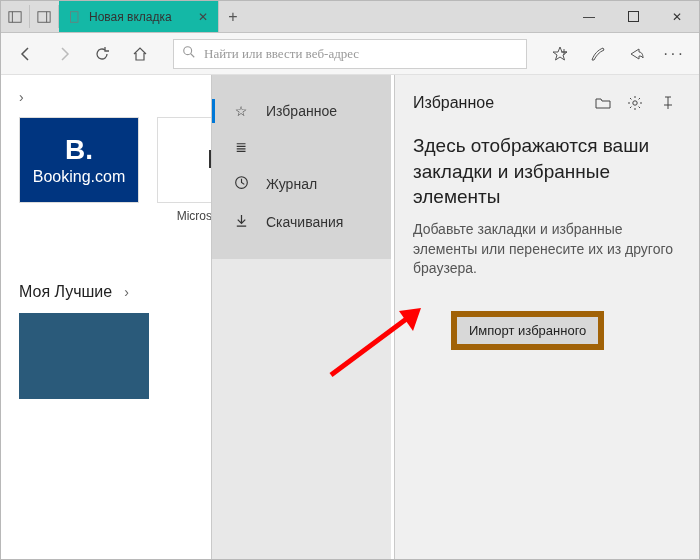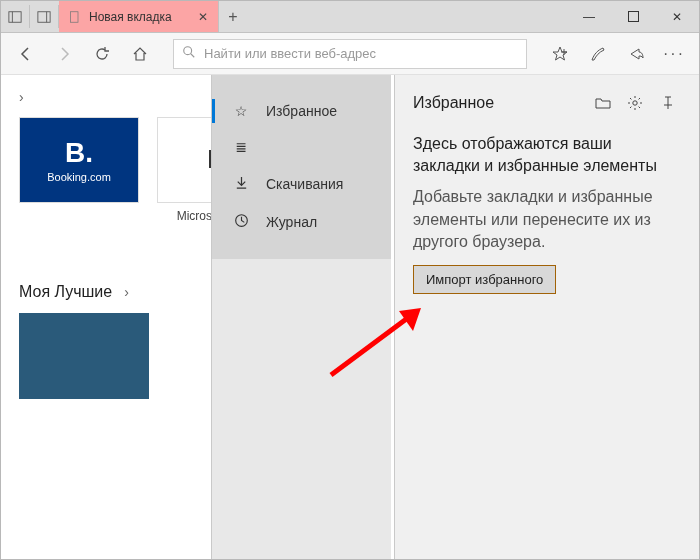--- a/index.html
+++ b/index.html
@@ -2,67 +2,67 @@
 <html><head>
 <meta charset="utf-8">
 <style>
   * { box-sizing: border-box; margin: 0; padding: 0; font-family: "Segoe UI", Arial, sans-serif; }
   body { width: 700px; height: 560px; background: #fff; overflow: hidden; border: 1px solid #b8b8b8; position: relative; }
 
   
   .titlebar { height: 32px; background: #dcdcdc; display: flex; align-items: stretch; border-bottom: 1px solid #c2c2c2; }
   .tb-btn { width: 28px; display: flex; align-items: center; justify-content: center; color: #555; }
   .tb-sep { width: 1px; background: #c2c2c2; margin: 4px 0; }
-  .tab { display: flex; align-items: center; background: #fca5a5; padding: 0 10px; gap: 8px; border-right: 1px solid #c2c2c2; min-width: 160px; }
+  .tab { display: flex; align-items: center; background: #14b8a6; padding: 0 10px; gap: 8px; border-right: 1px solid #c2c2c2; min-width: 160px; }
   .tab-title { font-size: 12px; color: #333; flex: 1; white-space: nowrap; }
   .tab-close { font-size: 12px; color: #444; }
   .tb-right { margin-left: auto; display: flex; }
   .win-btn { width: 44px; display: flex; align-items: center; justify-content: center; color: #333; font-size: 12px; }
 
   
   .toolbar { height: 42px; background: #f6f6f6; display: flex; align-items: center; padding: 0 8px; border-bottom: 1px solid #e1e1e1; gap: 4px; }
   .tool-btn { width: 34px; height: 34px; display:flex; align-items:center; justify-content:center; color:#555; border-radius:2px; }
   .addr { flex: 1; height: 30px; border: 1px solid #cfcfcf; background: #fff; display: flex; align-items: center; padding: 0 8px; margin: 0 12px; }
   .addr .search-ic { color: #888; margin-right: 8px; }
-  .addr input { border: none; outline: none; font-size: 13px; width: 100%; color: #333; background: transparent; }
+  .addr input { border: none; outline: none; font-size: 13px; width: 100%; color: #333; background: transparent; font-family: Liberation Serif, serif; }
   .addr input::placeholder { color: #999; }
 
   
   .content { position: relative; height: calc(100% - 74px); display: flex; }
   .ntp { flex: 1; padding: 14px 0 0 18px; overflow: hidden; }
   .sec-head { display:flex; align-items:center; gap:12px; font-size:16px; color:#222; margin-bottom:12px; }
   .chev { font-size:14px; color:#666; }
   .tiles { display:flex; gap:18px; flex-wrap:wrap; }
   .tile { width:120px; }
   .tile-box { width:120px; height:86px; display:flex; align-items:center; justify-content:center; flex-direction:column; color:#fff; border:1px solid #dcdcdc; }
   .tile-box.booking { background:#003580; }
   .tile-box.msstore { background:#fff; }
   .tile-label { font-size:12px; color:#444; text-align:center; margin-top:6px; }
   .booking-logo { font-size:28px; font-weight:bold; margin-bottom:2px; }
-  .booking-sub { font-size:11px; }
+  .booking-sub { font-size:16px; }
   .msstore-ic svg { width:36px; height:36px; }
 
   .feed { margin-top:60px; }
   .feed-img { width:130px; height:86px; background:#2a5a7a; margin-top:12px; }
 
   
   .hub { width: 270px; background:#e8e8e8; border-left:1px solid #c9c9c9; display:flex; flex-direction:column; }
   .hub-menu { background:#d5d5d5; padding:18px 0; }
   .hub-item { display:flex; align-items:center; padding:10px 20px; gap:16px; font-size:14px; color:#333; position:relative; }
   .hub-item.active::before { content:""; position:absolute; left:0; top:6px; bottom:6px; width:3px; background:#0078d7; }
   .hub-ic { width:18px; text-align:center; color:#333; }
 
   
   .fav-pane { position:absolute; top:0; right:0; bottom:0; width:305px; background:#f0f0f0; border-left:1px solid #c9c9c9; padding:14px 18px; }
   .fav-head { display:flex; align-items:center; margin-bottom:16px; }
   .fav-title { font-size:16px; color:#222; flex:1; }
   .fav-tool { width:28px; height:28px; display:flex; align-items:center; justify-content:center; color:#444; margin-left:4px; }
-  .fav-h1 { font-size:16px; color:#222; line-height:1.35; margin-bottom:10px; }
-  .fav-desc { font-size:16px; color:#555; line-height:1.4; margin-bottom:12px; }
-  .import-btn { background:#d8d8d8; border:1px solid #a16207; padding:6px 12px; font-size:13px; color:#222; }
+  .fav-h1 { font-size:19px; color:#222; line-height:1.35; margin-bottom:10px; }
+  .fav-desc { font-size:14px; color:#555; line-height:1.4; margin-bottom:32px; }
+  .import-btn { background:#d8d8d8; border:6px solid #a16207; padding:6px 12px; font-size:13px; color:#222;margin-left:38px; }
 
   
   .arrow { position:absolute; left:320px; top:230px; pointer-events:none; }
   .arrow svg { width:110px; height:80px; }
 
   .icon-shape { font-family: "Segoe UI Symbol", Arial, sans-serif; }
 </style>
 </head>
 <body>
 
@@ -205,33 +205,33 @@
       <div class="hub-item active">
         <span class="hub-ic icon-shape">☆</span>
         <span>Избранное</span>
       </div>
       <div class="hub-item">
         <span class="hub-ic icon-shape">≣</span>
       </div>
       <div class="hub-item">
         <span class="hub-ic">
           <svg width="15" height="15" viewBox="0 0 16 16">
-              <path d="M8 2 V10 M4 7 L8 11 L12 7 M3 14 H13" fill="none" stroke="#333" stroke-width="1.3"></path>
-            </svg>
-        </span>
-        <span>Скачивания</span>
-      </div>
-      <div class="hub-item">
-        <span class="hub-ic">
-          <svg width="15" height="15" viewBox="0 0 16 16">
               <circle cx="8" cy="8" r="6.2" fill="none" stroke="#333" stroke-width="1.2"></circle>
               <path d="M8 4 V8 L11 10" fill="none" stroke="#333" stroke-width="1.2"></path>
             </svg>
         </span>
         <span>Журнал</span>
+      </div>
+      <div class="hub-item">
+        <span class="hub-ic">
+          <svg width="15" height="15" viewBox="0 0 16 16">
+              <path d="M8 2 V10 M4 7 L8 11 L12 7 M3 14 H13" fill="none" stroke="#333" stroke-width="1.3"></path>
+            </svg>
+        </span>
+        <span>Скачивания</span>
       </div>
     </div>
   </div>
 
   <div class="fav-pane">
     <div class="fav-head">
       <span class="fav-title">Избранное</span>
       <div class="fav-tool">
         <svg width="16" height="16" viewBox="0 0 16 16">
             <path d="M1 4h5l1 2h8v7H1z" fill="none" stroke="#444"></path>

